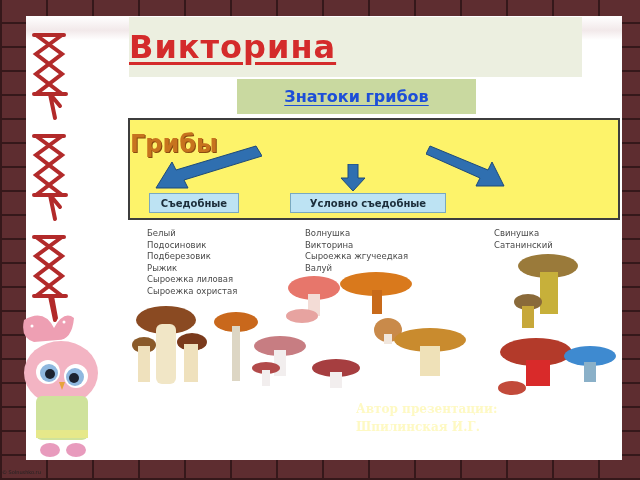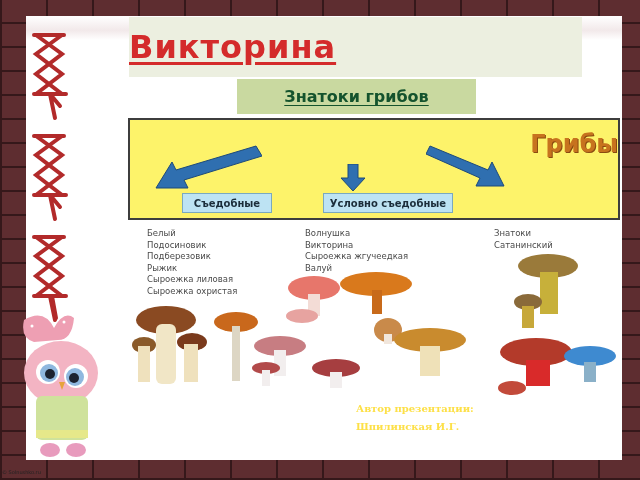--- a/index.html
+++ b/index.html
@@ -37,53 +37,51 @@
     color: #d42b2b; font-weight: bold; font-size: 32px;
     text-decoration: underline; text-underline-offset: 4px;
     letter-spacing: 1px;
   }
   .subtitle-banner {
     position: absolute; left: 237px; top: 79px; width: 239px; height: 35px;
     background: #c9d9a0;
     display: flex; align-items: center; justify-content: center;
   }
   .subtitle-text {
-    color: #14532d; font-weight: bold; font-size: 16px;
+    color: #1d4ed8; font-weight: bold; font-size: 16px;
     text-decoration: underline; text-underline-offset: 3px;
   }
   .diagram {
     position: absolute; left: 128px; top: 118px; width: 492px; height: 102px;
     background: #fdf36a; border: 2px solid #3d3d3d; box-sizing: border-box;
   }
   .diagram-title {
-    position: absolute; left: 0; right: 0; top: 10px; text-align: right;
+    position: absolute; left: 0; right: 0; top: 10px; text-align: left;
     font-size: 24px; font-weight: bold; color: #c7731e;
     text-shadow: 1px 1px 0 #8a4a10;
-    padding-left: 40px;
   }
   .cat-box {
     position: absolute; top: 73px; height: 20px;
     background: #bde3f3; border: 1px solid #7aa9bf;
     font-size: 10px; font-weight: bold; color: #1b2d3a;
     display: flex; align-items: center; justify-content: center;
     box-sizing: border-box;
-    margin-left: 33px;
   }
   .arrow { position: absolute; }
   .list {
     position: absolute; font-size: 8.5px; line-height: 11.5px; color: #4a4a4a;
   }
   .list div { white-space: nowrap; }
   .lace { position: absolute; left: 30px; }
   .owl { position: absolute; left: 14px; top: 310px; }
   .mush { position: absolute; }
   .author {
     position: absolute; left: 356px; top: 400px;
-    font-family: "DejaVu Serif", serif; font-weight: bold; font-size: 10px;
-    line-height: 18px; color: #fde047; white-space: nowrap;
+    font-family: "DejaVu Serif", serif; font-weight: bold; font-size: 12px;
+    line-height: 18px; color: #fef9c3; white-space: nowrap;
   }
   .author-clip { position: absolute; left: 340px; top: 396px; width: 282px; height: 64px; overflow: hidden; }
   .watermark { position: absolute; left: 2px; top: 469px; font-size: 5px; color: #222; }
 </style>
 </head>
 <body>
 
 <div class="brick-wall"></div>
 <div class="panel"></div>
 <div class="panel-shade"></div>
@@ -144,39 +142,39 @@
   <svg class="arrow" style="left:22px;top:22px" width="110" height="50">
     <path d="M104 4 L110 14 L32 38 L36 46 L4 46 L20 20 L24 28Z" fill="#2f6fb0" stroke="#1d4a7a" stroke-width="1"></path>
   </svg>
   <svg class="arrow" style="left:210px;top:44px" width="26" height="28">
     <path d="M8 0 L18 0 L18 14 L25 14 L13 27 L1 14 L8 14Z" fill="#2f6fb0" stroke="#1d4a7a" stroke-width="1"></path>
   </svg>
   <svg class="arrow" style="left:296px;top:22px" width="80" height="48">
     <path d="M4 4 L0 12 L54 36 L50 44 L78 44 L66 20 L62 28Z" fill="#2f6fb0" stroke="#1d4a7a" stroke-width="1"></path>
   </svg>
   <div class="cat-box" style="left:19px;width:90px">Съедобные</div>
-  <div class="cat-box" style="left:160px;width:130px">Условно съедобные</div>
+  <div class="cat-box" style="left:160px;width:156px">Условно съедобные</div>
 </div>
 
 <div class="list" style="left:147px;top:228px">
   <div>Белый</div>
   <div>Подосиновик</div>
   <div>Подберезовик</div>
   <div>Рыжик</div>
   <div>Сыроежка лиловая</div>
   <div>Сыроежка охристая</div>
 </div>
 <div class="list" style="left:305px;top:228px">
   <div>Волнушка</div>
   <div>Викторина</div>
   <div>Сыроежка жгучеедкая</div>
   <div>Валуй</div>
 </div>
 <div class="list" style="left:494px;top:228px">
-  <div>Знатоки</div>
+  <div>Свинушка</div>
   <div>Сатанинский</div>
 </div>
 
 <svg class="mush" style="left:130px;top:300px" width="240" height="100">
   <ellipse cx="36" cy="20" rx="30" ry="14" fill="#8a4a22"></ellipse>
   <rect x="26" y="24" width="20" height="60" rx="6" fill="#f1e6c6"></rect>
   <ellipse cx="14" cy="45" rx="12" ry="8" fill="#8a5a2a"></ellipse>
     <rect x="8" y="46" width="12" height="36" fill="#efe1bd"></rect>
   <ellipse cx="62" cy="42" rx="15" ry="9" fill="#7a3a1c"></ellipse>
     <rect x="54" y="44" width="14" height="38" fill="#efe1bd"></rect>

